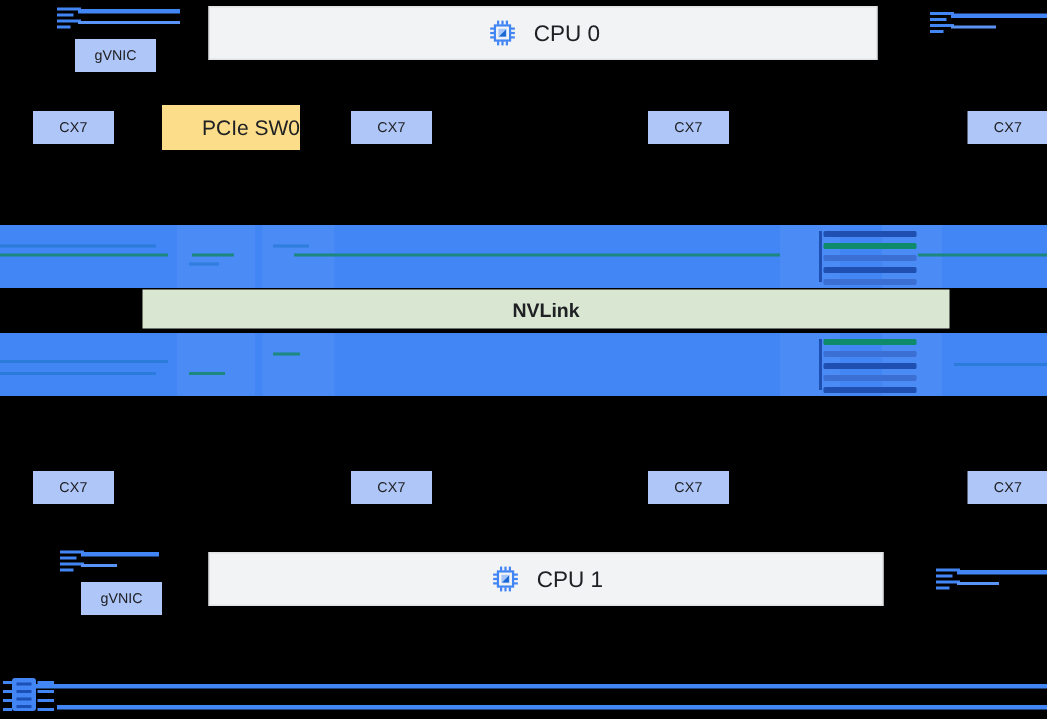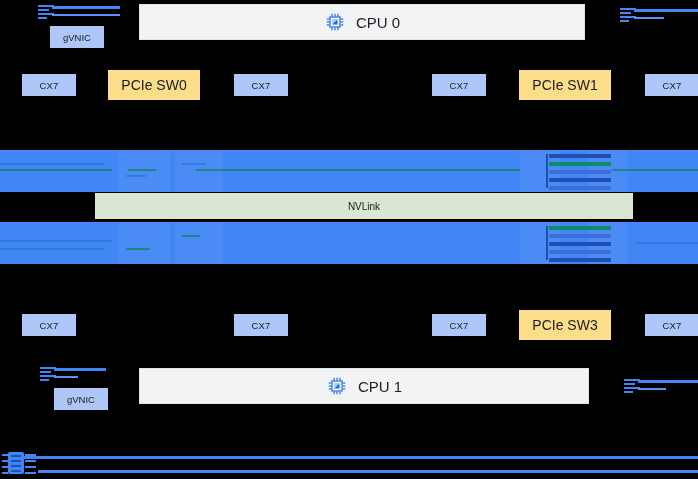--- a/index.html
+++ b/index.html
@@ -33,29 +33,31 @@
     gap: 10px;
   }
   .cx7-box {
     background: #aec6f8;
     font-size: 9.5px;
     letter-spacing: .2px;
   }
   .pcie-box {
     background: #fcdd8a;
     font-size: 14px;
+    justify-content: flex-end;
   }
   .gvnic-box {
     background: #aec6f8;
     font-size: 9.5px;
   }
   .nvlink-box {
     background: #d9e7d2;
-    font-size: 10px;
+    font-size: 13px;
     color: #202124;
+    font-weight: bold;
   }
 
   
   .gpu-band {
     position: absolute;
     background: #4285f4;
     overflow: hidden;
   }
   .band-tile {
     position: absolute;
@@ -214,23 +216,20 @@
   </div>
 
   <div class="node cx7-box" style="left:234px; top:74px; width:54px; height:22px;">
     <span>CX7</span>
   </div>
 
   <div class="node cx7-box" style="left:432px; top:74px; width:54px; height:22px;">
     <span>CX7</span>
   </div>
 
-  <div class="node pcie-box" style="left:519px; top:70px; width:92px; height:30px;">
-    <span>PCIe SW1</span>
-  </div>
 
   <div class="node cx7-box" style="left:645px; top:74px; width:54px; height:22px;">
     <span>CX7</span>
   </div>
 
   <div class="gpu-band" style="left:0px; top:150px; width:698px; height:42px;">
     <div class="band-tile" style="left:118px; width:52px;"></div>
     <div class="band-tile" style="left:175px; width:48px;"></div>
     <div class="band-tile" style="left:520px; width:40px;"></div>
     <div class="band-tile" style="left:588px; width:40px;"></div>
@@ -286,23 +285,20 @@
 
 
   <div class="node cx7-box" style="left:234px; top:314px; width:54px; height:22px;">
     <span>CX7</span>
   </div>
 
   <div class="node cx7-box" style="left:432px; top:314px; width:54px; height:22px;">
     <span>CX7</span>
   </div>
 
-  <div class="node pcie-box" style="left:519px; top:310px; width:92px; height:30px;">
-    <span>PCIe SW3</span>
-  </div>
 
   <div class="node cx7-box" style="left:645px; top:314px; width:54px; height:22px;">
     <span>CX7</span>
   </div>
 
   <div class="nic-glyph" style="left:40px; top:367px;">
     <span></span>
       <span></span>
       <span></span>
       <span></span>

